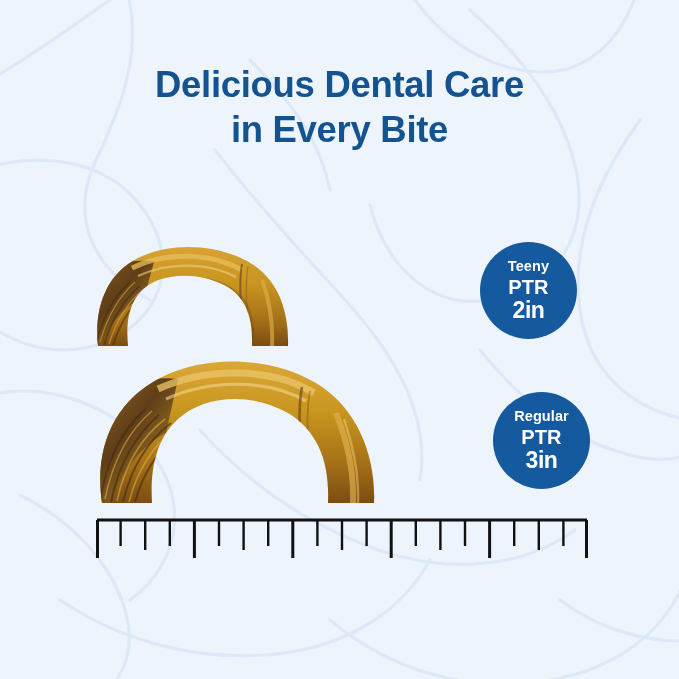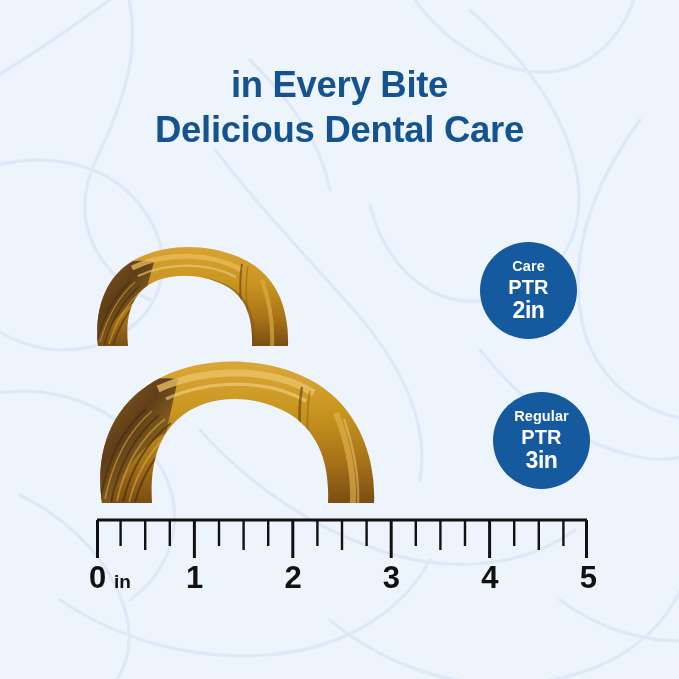--- a/index.html
+++ b/index.html
@@ -134,22 +134,22 @@
       <path d="M 480 350 C 520 400, 570 440, 630 455 C 680 468, 710 450, 730 420"></path>
       <path d="M 60 600 C 120 640, 190 660, 265 655 C 340 650, 400 615, 430 560"></path>
       <path d="M 330 620 C 390 670, 470 695, 550 680 C 620 668, 665 630, 685 580"></path>
       <path d="M 20 495 C 70 520, 110 560, 125 610 C 138 655, 120 690, 80 710"></path>
       <path d="M 560 600 C 600 630, 650 645, 700 640"></path>
       <path d="M 250 60 C 290 100, 320 140, 330 190"></path>
     </g>
   </svg>
 
   <div id="headline">
+    <span class="hl-line">Delicious Dental Care</span>
     <span class="hl-line">in Every Bite</span>
-    <span class="hl-line">Delicious Dental Care</span>
   </div>
 
   <svg class="chew" id="chew-teeny" viewBox="0 0 202 100" xmlns="http://www.w3.org/2000/svg" aria-hidden="true">
     <defs>
       <linearGradient id="tg-body" x1="0" y1="0" x2="0" y2="1">
         <stop offset="0%" stop-color="#d9a333"></stop>
         <stop offset="38%" stop-color="#c8951f"></stop>
         <stop offset="72%" stop-color="#a87318"></stop>
         <stop offset="100%" stop-color="#7a4d12"></stop>
       </linearGradient>
@@ -238,21 +238,21 @@
       <path d="M 240 52 C 252 82, 258 114, 257 142" stroke="#e2b450" stroke-width="6" fill="none" opacity="0.65"></path>
       <path d="M 248 58 C 258 88, 263 116, 262 142" stroke="#f0cd78" stroke-width="2.4" fill="none" opacity="0.5"></path>
 
       <path d="M 272 64 C 279 98, 281 124, 280 142" stroke="#472d12" stroke-width="4" fill="none" opacity="0.55"></path>
 
       <path d="M 58 140 C 58 100, 72 70, 104 54 C 142 35, 186 44, 210 70 C 226 88, 232 116, 231 141" stroke="#6b4414" stroke-width="2.8" fill="none" opacity="0.35"></path>
     </g>
   </svg>
 
   <div class="badge" id="badge-teeny">
-    <span class="badge-name">Care</span>
+    <span class="badge-name">Teeny</span>
     <span class="badge-sub">PTR</span>
     <span class="badge-size">2in</span>
   </div>
 
   <div class="badge" id="badge-regular">
     <span class="badge-name">Regular</span>
     <span class="badge-sub">PTR</span>
     <span class="badge-size">3in</span>
   </div>
 
@@ -276,22 +276,14 @@
         <line x1="344.40000000000003" y1="8" x2="344.40000000000003" y2="38" stroke-width="2.4"></line>
         <line x1="369" y1="8" x2="369" y2="34" stroke-width="2.4"></line>
         <line x1="393.6" y1="8" x2="393.6" y2="46" stroke-width="3"></line>
         <line x1="418.20000000000005" y1="8" x2="418.20000000000005" y2="34" stroke-width="2.4"></line>
         <line x1="442.8" y1="8" x2="442.8" y2="38" stroke-width="2.4"></line>
         <line x1="467.40000000000003" y1="8" x2="467.40000000000003" y2="34" stroke-width="2.4"></line>
         <line x1="490.5" y1="8" x2="490.5" y2="46" stroke-width="3"></line>
       </g>
   </svg>
 
-  <div id="ruler-labels">
-      <div class="rlabel" style="left: 110px;"><span>0</span> <span class="unit">in</span></div>
-      <div class="rlabel" style="left: 194.4px;">1</div>
-      <div class="rlabel" style="left: 292.8px;">2</div>
-      <div class="rlabel" style="left: 391.2px;">3</div>
-      <div class="rlabel" style="left: 489.6px;">4</div>
-      <div class="rlabel" style="left: 588px;">5</div>
-    </div>
 
 </div>
 
 </body></html>

